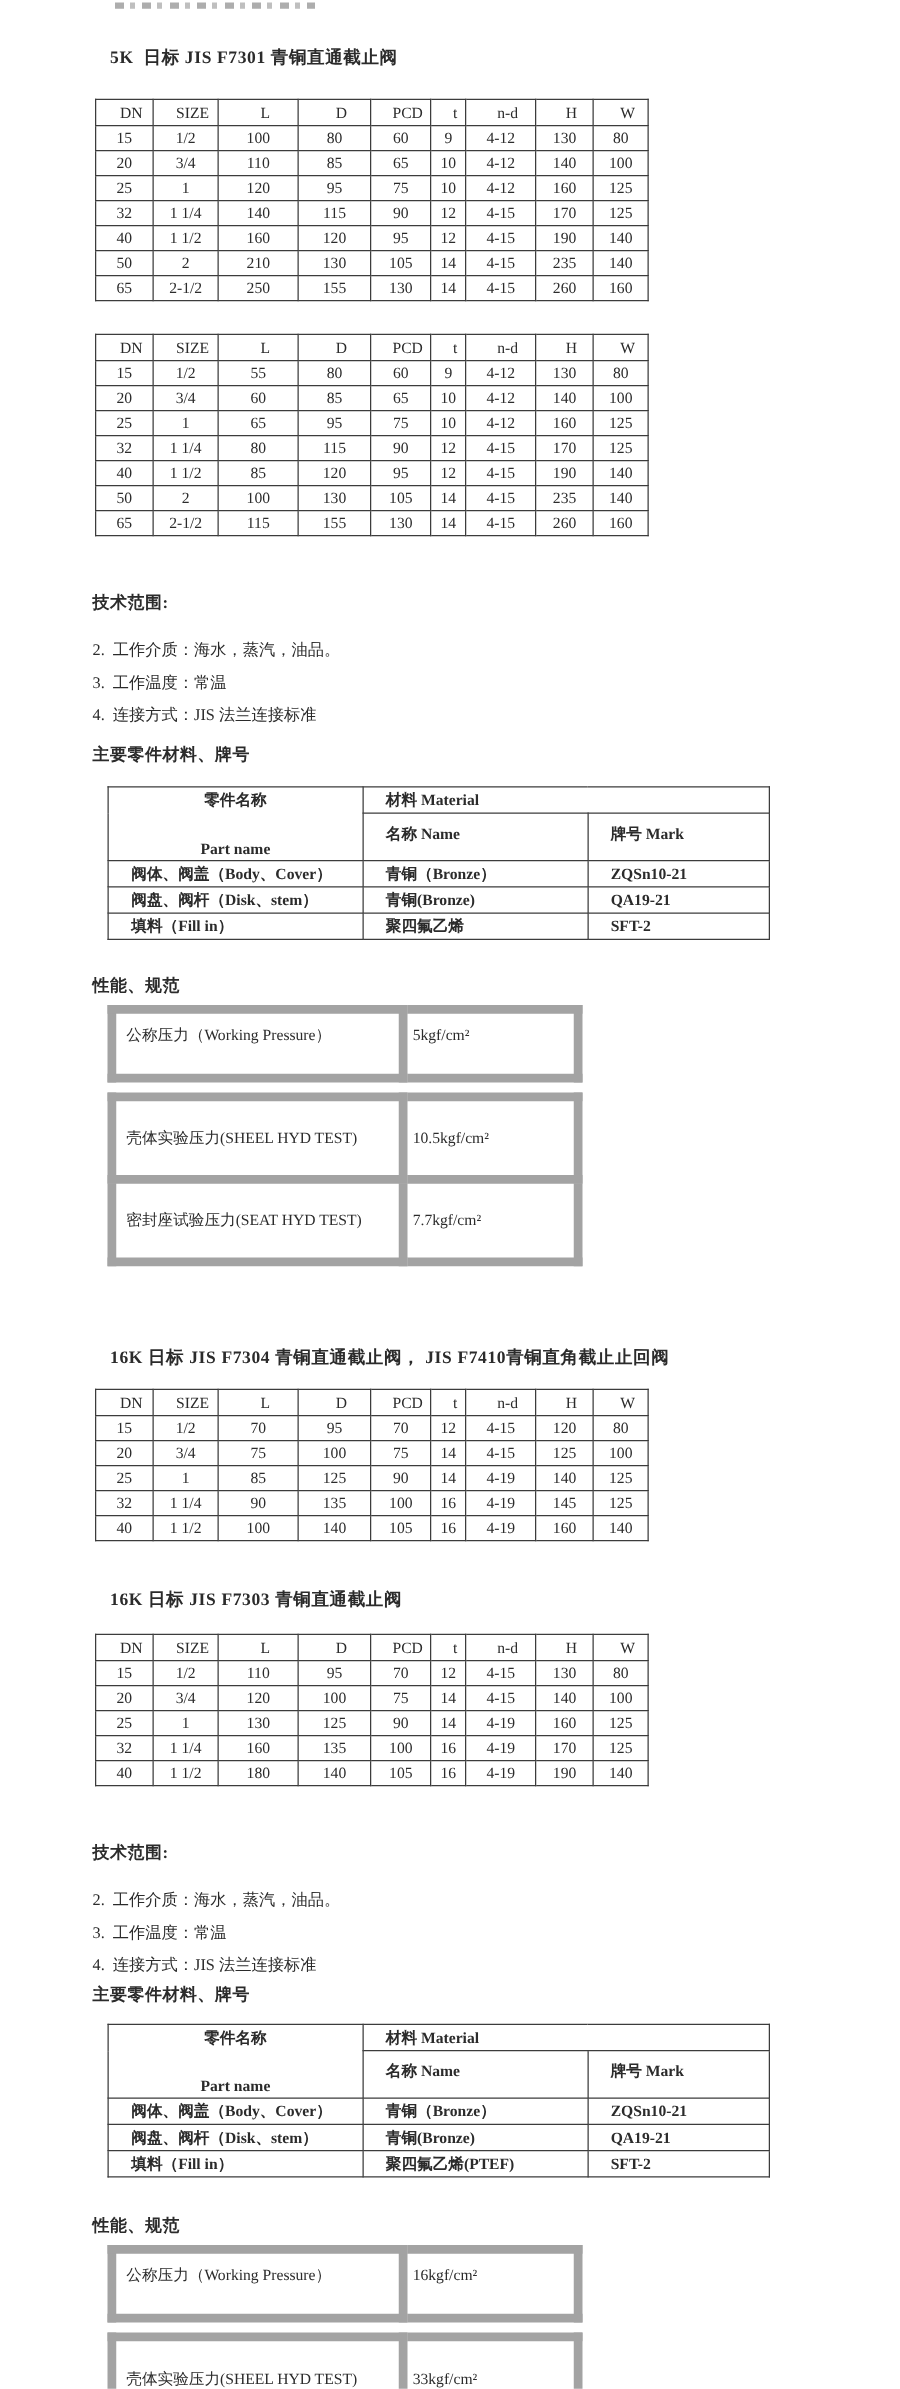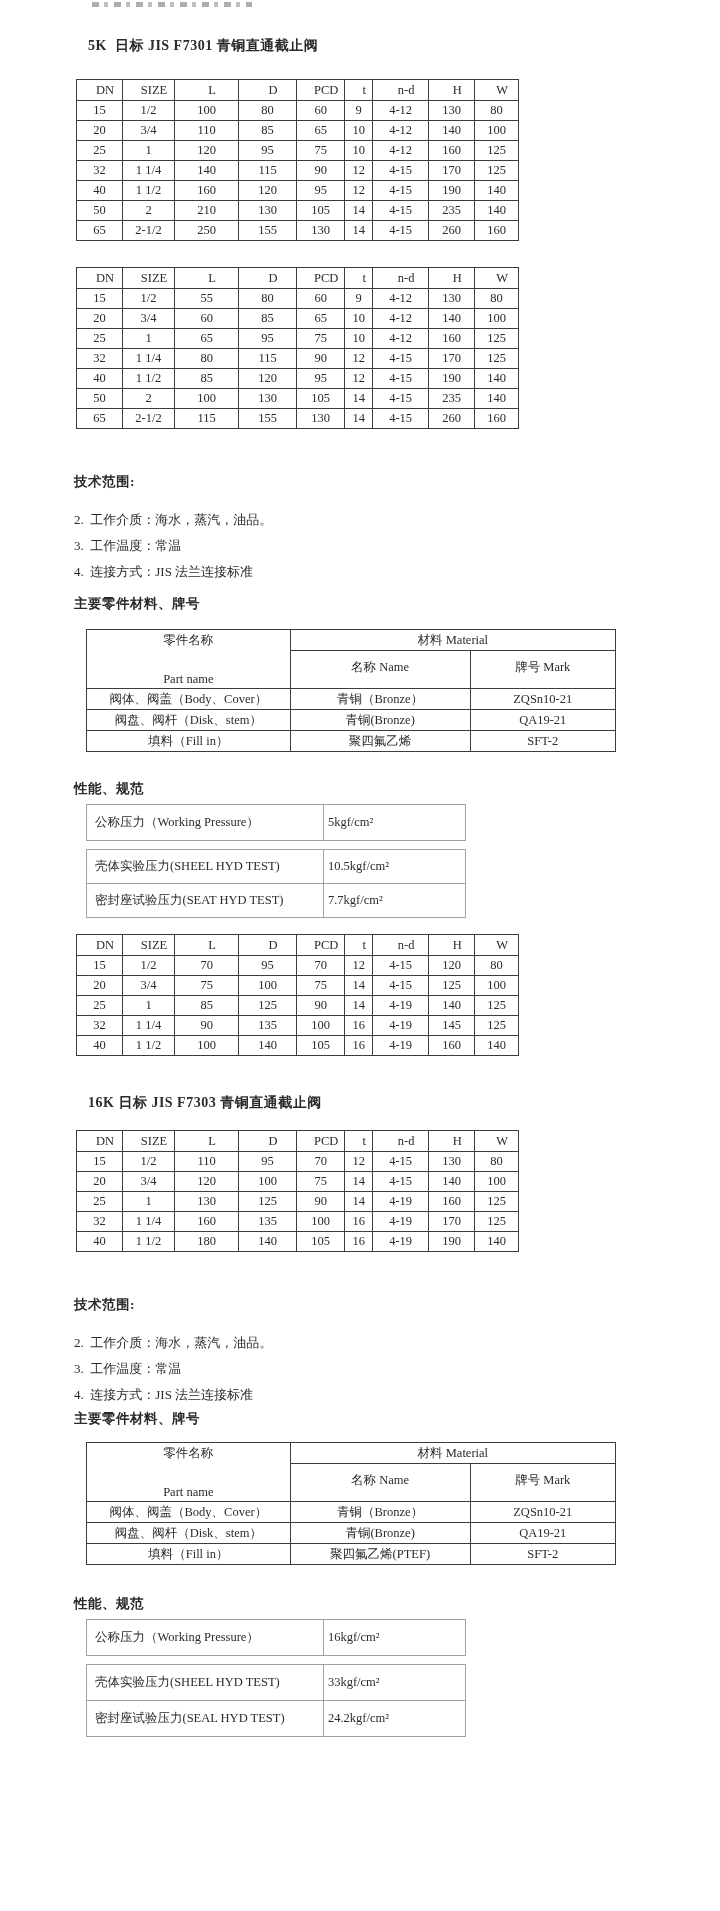--- a/index.html
+++ b/index.html
@@ -60,44 +60,44 @@
   .tech-list .item { height: 26px; line-height: 26px; white-space: pre; }
 
   
   .mat-table {
     margin-left: 86px;
     width: 530px;
     font-size: 12.5px;
   }
   .mat-table th, .mat-table td {
     border: 1px solid #3c3c3c;
-    text-align: center;
-    font-weight: normal;
+    text-align: left;
+    font-weight: bold;
     padding: 0 18px;
     white-space: nowrap;
     overflow: hidden;
   }
   .mat-table .hdr-top { height: 20px; line-height: 20px; }
   .mat-table .hdr-sub { height: 38px; line-height: 24px; vertical-align: top; padding-top: 4px; }
   .mat-table td { height: 20px; line-height: 20px; }
   .partname-cell { vertical-align: top; }
   .partname-inner {
     height: 58px; display: flex; flex-direction: column;
     justify-content: space-between; align-items: center; padding: 2px 0 1px 0;
   }
 
   
   .perf-table {
     margin-left: 86px;
     width: 380px;
     font-size: 12.5px;
   }
   .perf-table td {
-    border: 1px solid #a3a3a3;
-    padding: 3px 4px;
+    border: 7px solid #a3a3a3;
+    padding: 16px 4px;
     white-space: nowrap;
     overflow: hidden;
   }
   .perf-table td:first-child { width: 62.5%; text-align: left; padding-left: 8px; }
   .perf-table td:last-child { text-align: left; }
   .perf-main td { height: 34px; line-height: 30px; vertical-align: top; padding-top: 2px; }
   .perf-tests td { height: 27px; line-height: 27px; }
   .perf-tests2 td { height: 29px; line-height: 29px; }
 
   
@@ -405,20 +405,21 @@
           <td>壳体实验压力(SHEEL HYD TEST)</td>
           <td>10.5kgf/cm²</td>
         </tr>
         <tr>
           <td>密封座试验压力(SEAT HYD TEST)</td>
           <td>7.7kgf/cm²</td>
         </tr>
       </tbody>
   </table>
 
+  <div class="sec-title mt-h6">16K 日标 JIS F7304 青铜直通截止阀， JIS F7410青铜直角截止止回阀</div>
 
   <table class="dim-table mt-t3">
     <colgroup>
       <col style="width:10.4%">
         <col style="width:11.8%">
         <col style="width:14.5%">
       <col style="width:13.1%">
         <col style="width:10.9%">
         <col style="width:6.3%">
       <col style="width:12.7%">

